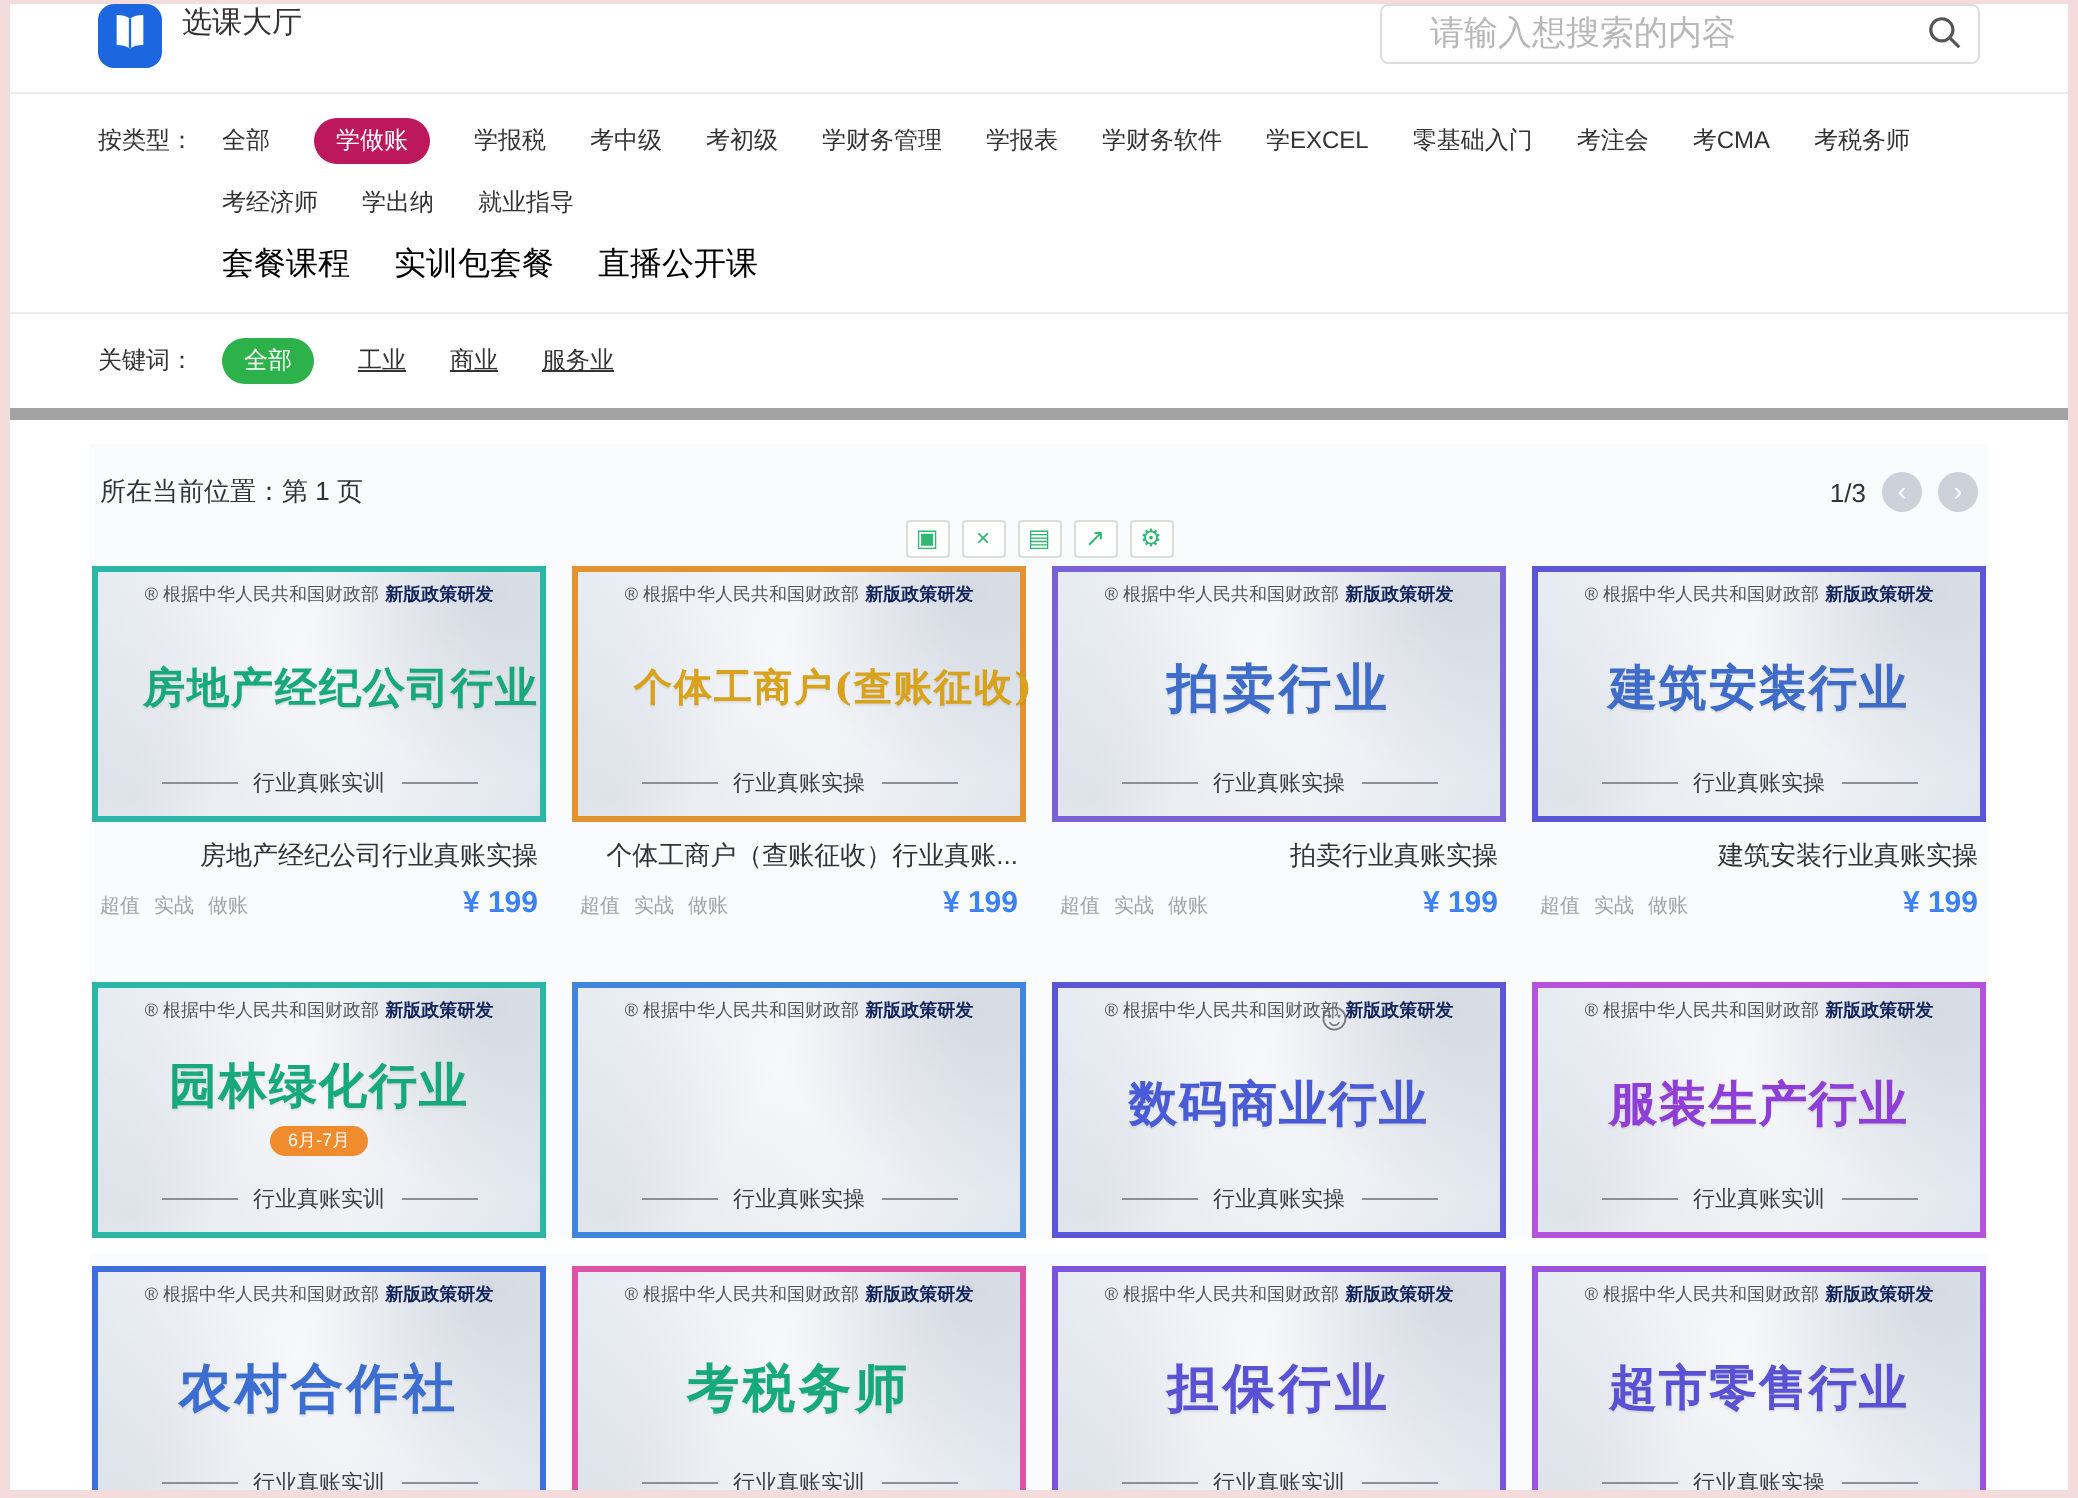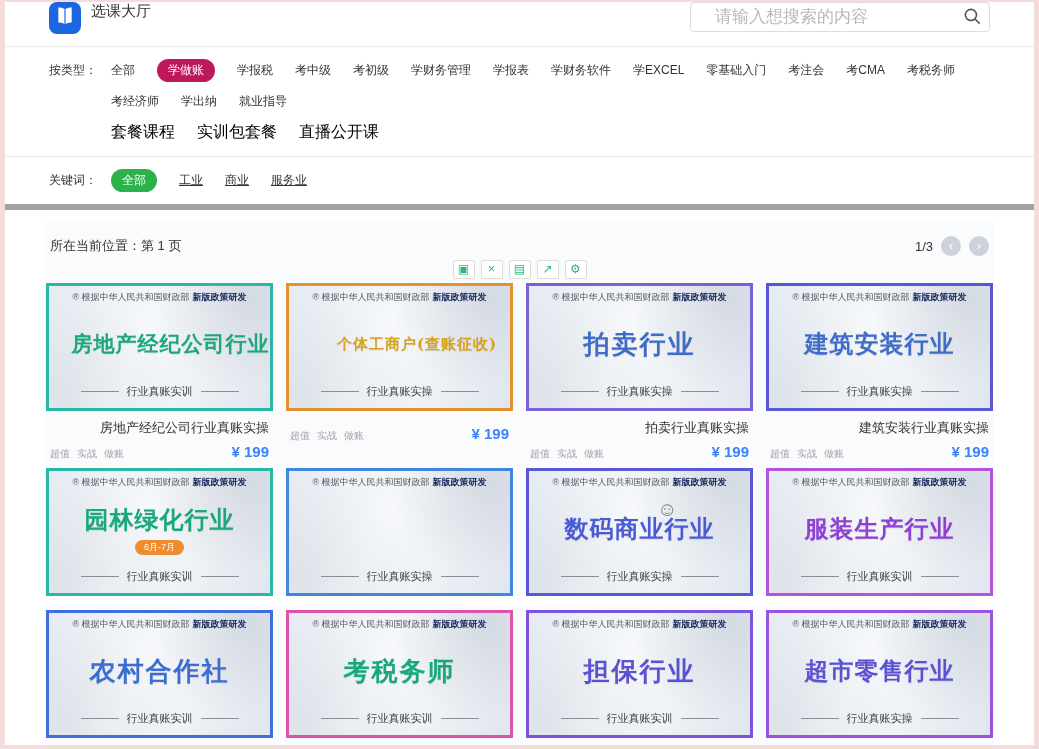--- a/index.html
+++ b/index.html
@@ -39,36 +39,36 @@
   .panel-head { display:flex; justify-content:space-between; align-items:center;
                 font-size:13px; color:#333; padding:0 4px; }
   .pager { display:flex; align-items:center; gap:8px; font-size:13px; }
   .pgbtn { width:20px; height:20px; border-radius:50%; border:none; background:#cdd2da;
            color:#fff; font-size:13px; line-height:18px; text-align:center; cursor:pointer; }
   .cap-toolbar { display:flex; justify-content:center; gap:6px; margin:4px 0 2px; }
   .cap-btn { width:22px; height:19px; border:1px solid #d9ded9; background:#fff; color:#2eb872;
              font-size:12px; line-height:17px; text-align:center; border-radius:2px; cursor:pointer; }
 
   
-  .grid { display:grid; grid-template-columns:repeat(4,227px); gap:1px 13px; margin-top:4px; }
+  .grid { display:grid; grid-template-columns:repeat(4,227px); gap:24px 13px; margin-top:4px; }
   .card { cursor:pointer; }
   .banner { height:128px; border:3px solid var(--accent,#888); background:
         radial-gradient(circle at 88% 8%, rgba(110,125,150,.20), transparent 42%),
         radial-gradient(circle at 8% 92%, rgba(110,125,150,.14), transparent 46%),
         linear-gradient(120deg,#e6ebf2 0%,#f6f8fa 42%,#eef1f5 70%,#e0e6ee 100%);
         display:flex; flex-direction:column; align-items:center; justify-content:space-between;
         padding:5px 6px 9px; }
   .note { font-size:9px; color:#50555e; white-space:nowrap; }
   .note b { color:#13265c; margin-left:3px; }
   .mid { display:flex; flex-direction:column; align-items:center; }
   .big { font-family:"DejaVu Serif","Liberation Serif",serif; font-weight:bold;
          font-size:24px; letter-spacing:1px; white-space:nowrap; color:var(--title-color,#333);
          text-shadow:0 1px 1px rgba(0,0,0,.08); }
   .big.long { font-size:21px;margin-left:22px; }
-  .big.xlong { font-size:15px;margin-left:35px; }
+  .big.xlong { font-size:19px;margin-left:35px; }
   .big.short { font-size:26px; letter-spacing:2px; }
   .badge { margin-top:4px; background:#f08c2e; color:#fff; font-size:9px;
            padding:1px 9px; border-radius:9px; }
   .sub { display:flex; align-items:center; gap:8px; font-size:11px; color:#3a3f47; }
   .sub i { display:block; width:38px; height:1px; background:#8a8f98; }
   .cinfo { padding:8px 4px 6px; background:transparent;text-align:right; }
   .ctitle { font-size:13px; color:#333; white-space:nowrap; overflow:hidden;
             text-overflow:ellipsis; }
   .cmeta { display:flex; justify-content:space-between; align-items:baseline; margin-top:6px; }
   .tags span { font-size:10px; color:#a0a3a8; margin-right:7px; }
@@ -196,20 +196,21 @@
           <div class="mid">
               <div class="big xlong">个体工商户(查账征收)</div>
             </div>
           <div class="sub">
               <i></i>
               <span>行业真账实操</span>
               <i></i>
             </div>
         </div>
         <div class="cinfo">
+          <div class="ctitle">个体工商户（查账征收）行业真账...</div>
           <div class="cmeta">
             <span class="tags"><span>超值</span><span>实战</span><span>做账</span></span>
             <span class="price">¥ 199</span>
           </div>
         </div>
       </div>
 
       <div class="card" style="--accent: #7b61d6; --title-color: #3f6cc9;">
         <div class="banner">
           <div class="note"><span>® 根据中华人民共和国财政部</span><b>新版政策研发</b></div>

